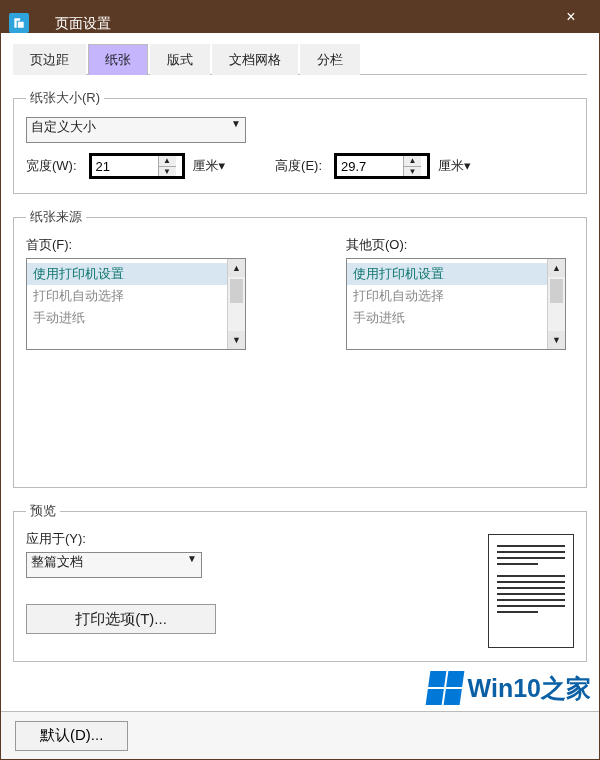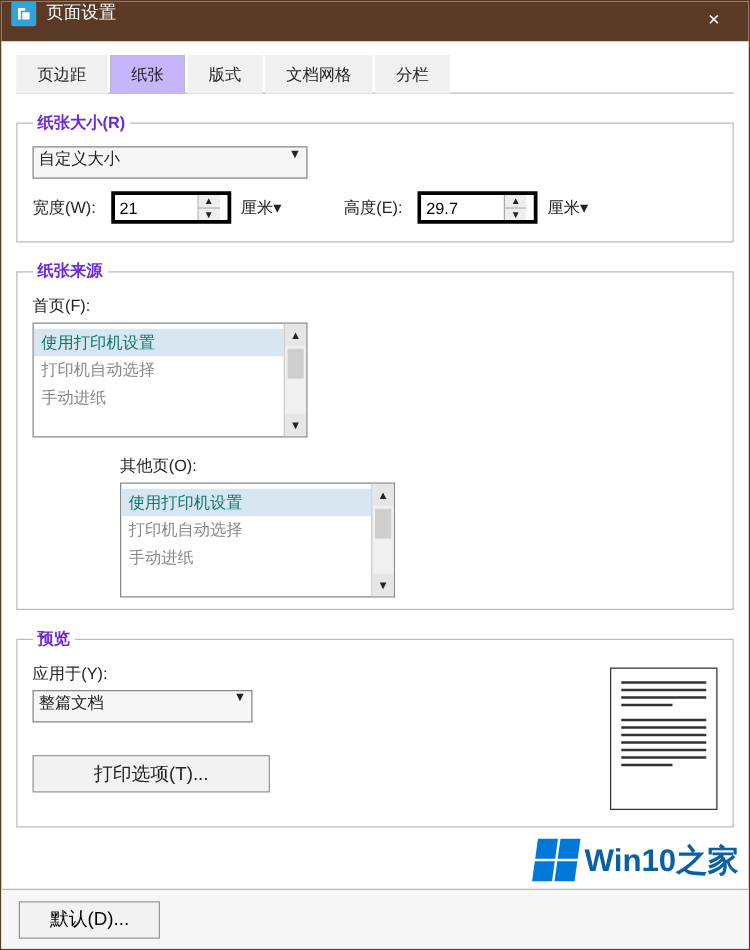--- a/index.html
+++ b/index.html
@@ -1,40 +1,40 @@
 <!DOCTYPE html>
 <html><head>
 <meta charset="utf-8">
 <style>
   * { box-sizing: border-box; font-family: "Microsoft YaHei", "Segoe UI", sans-serif; }
   body { margin:0; padding:0; background:#fff; }
   .window { width:600px; height:760px; border:1px solid #5b3a25; background:#fff; position:relative; overflow:hidden;}
-  .titlebar { height:32px; background:#5b3a25; color:#fff; display:flex; align-items:flex-start; padding:0 8px; font-size:14px;}
+  .titlebar { height:32px; background:#5b3a25; color:#fff; display:flex; align-items:flex-end; padding:0 8px; font-size:14px;gap:18px;}
   .titlebar .logo { width:20px; height:20px; background:#2ea3dc; display:flex; align-items:center; justify-content:center; margin-right:8px; border-radius:2px;}
   .titlebar .logo svg { width:14px; height:14px; fill:#fff; }
   .titlebar .title { flex:1; }
   .titlebar .close { width:40px; height:32px; display:flex; align-items:center; justify-content:center; cursor:pointer; font-size:16px;}
   .body { padding:10px 12px 0 12px; font-size:13px; color:#222; }
   .tabs { display:flex; border-bottom:1px solid #bbb; }
   .tab { padding:6px 16px; border:1px solid transparent; border-bottom:none; cursor:pointer; background:#f0f0f0; margin-right:2px; position:relative; top:1px;}
   .tab.active { background:#c4b5fd; border-color:#bbb; }
   fieldset { border:1px solid #bbb; margin:14px 0 0 0; padding:10px 12px 14px 12px; }
-  fieldset legend { padding:0 4px; color:#6d28d9; font-size:13px;font-weight:bold;}
+  fieldset legend { padding:0 4px; color:#404040; font-size:13px;}
   .row { display:flex; align-items:center; gap:8px; margin-top:10px;}
   .combo { display:flex; align-items:flex-start; height:26px; border:1px solid #888; background:#f6f6f6; padding:0 4px; cursor:pointer; width:220px; justify-content:space-between;}
   .combo .arrow { font-size:10px;}
   .label-inline { margin-right:4px; }
   .spin { display:flex; height:26px; border:3px solid #000000; background:#fff; width:96px;}
   .spin input { border:none; width:66px; padding:0 4px; font-size:13px; outline:none;}
   .spin .btns { display:flex; flex-direction:column; width:18px; border-left:1px solid #aaa;}
   .spin .btns div { flex:1; display:flex; align-items:center; justify-content:center; font-size:8px; border-bottom:1px solid #aaa; cursor:pointer; background:#eee;}
   .spin .btns div:last-child { border-bottom:none;}
   .unit { cursor:pointer; }
   .dim-row { display:flex; gap:50px; }
-  .source-row { display:flex; gap:14px;flex-direction:column; }
+  .source-row { display:flex; gap:30px; }
   .listbox { border:1px solid #888; height:92px; width:220px; overflow:hidden; display:flex;}
   .listbox .items { flex:1; padding:4px 0;}
   .listbox .items div { padding:2px 6px; color:#888; cursor:pointer;}
   .listbox .items div.selected { background:#d8e6f2; color:#0f766e;}
   .listbox .sb { width:18px; background:#f0f0f0; border-left:1px solid #ccc; display:flex; flex-direction:column;}
   .listbox .sb .ar { height:18px; display:flex; align-items:center; justify-content:center; font-size:9px; background:#e6e6e6; cursor:pointer;}
   .listbox .sb .thumb { height:24px; background:#cfcfcf; margin:2px;}
   .listbox .sb .track { flex:1; }
   .preview-box { position:relative; }
   .combo2 { width:176px; }

